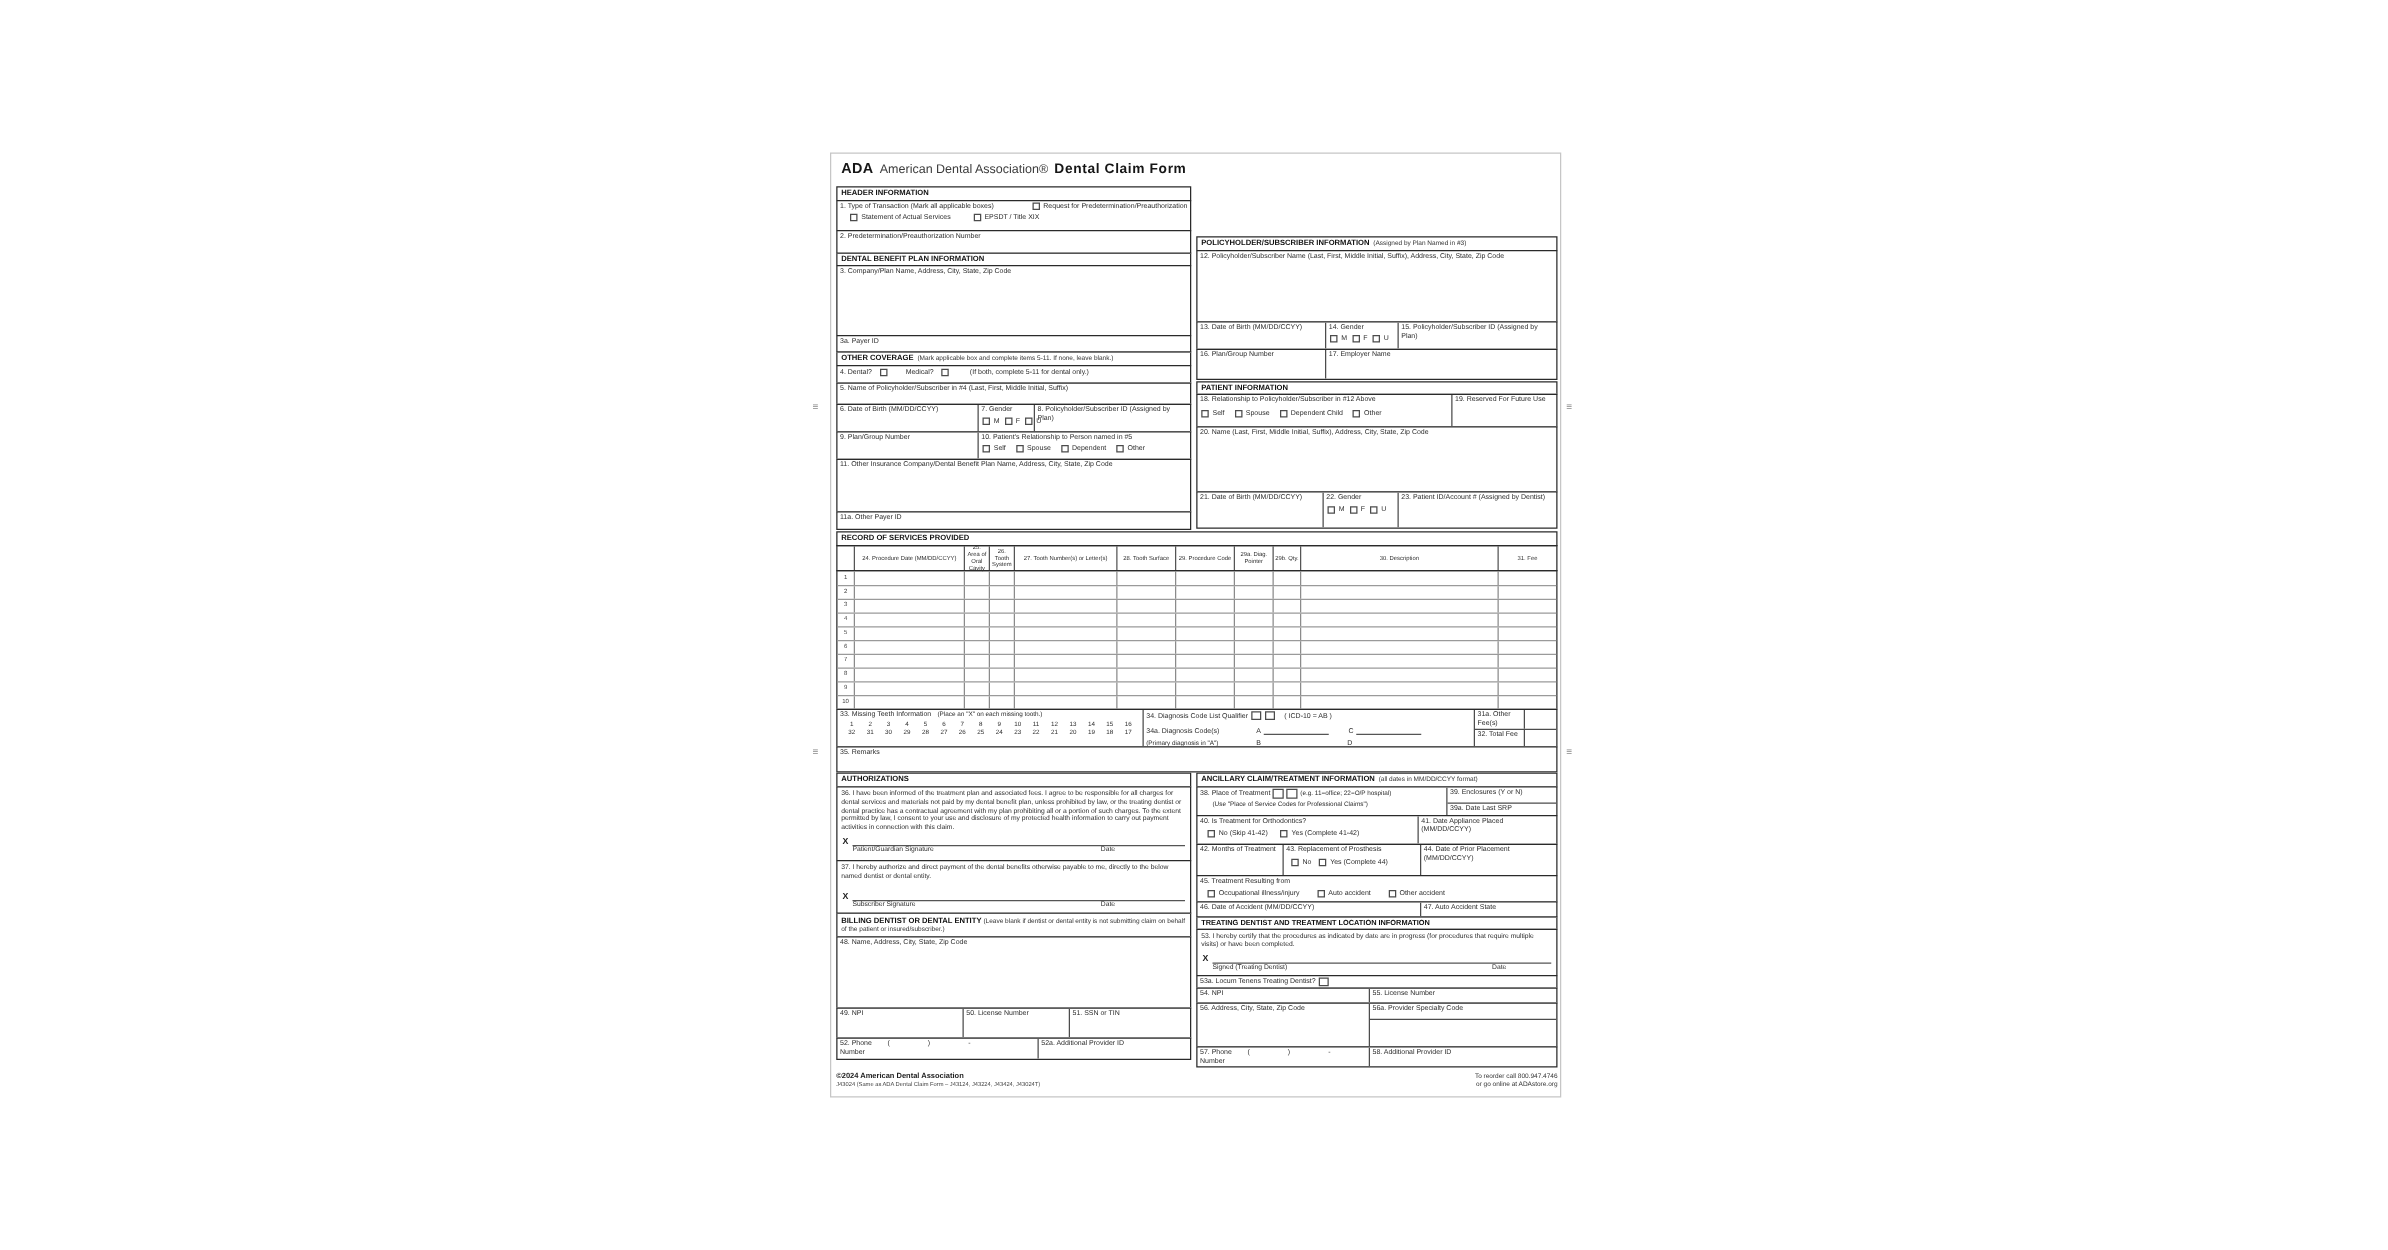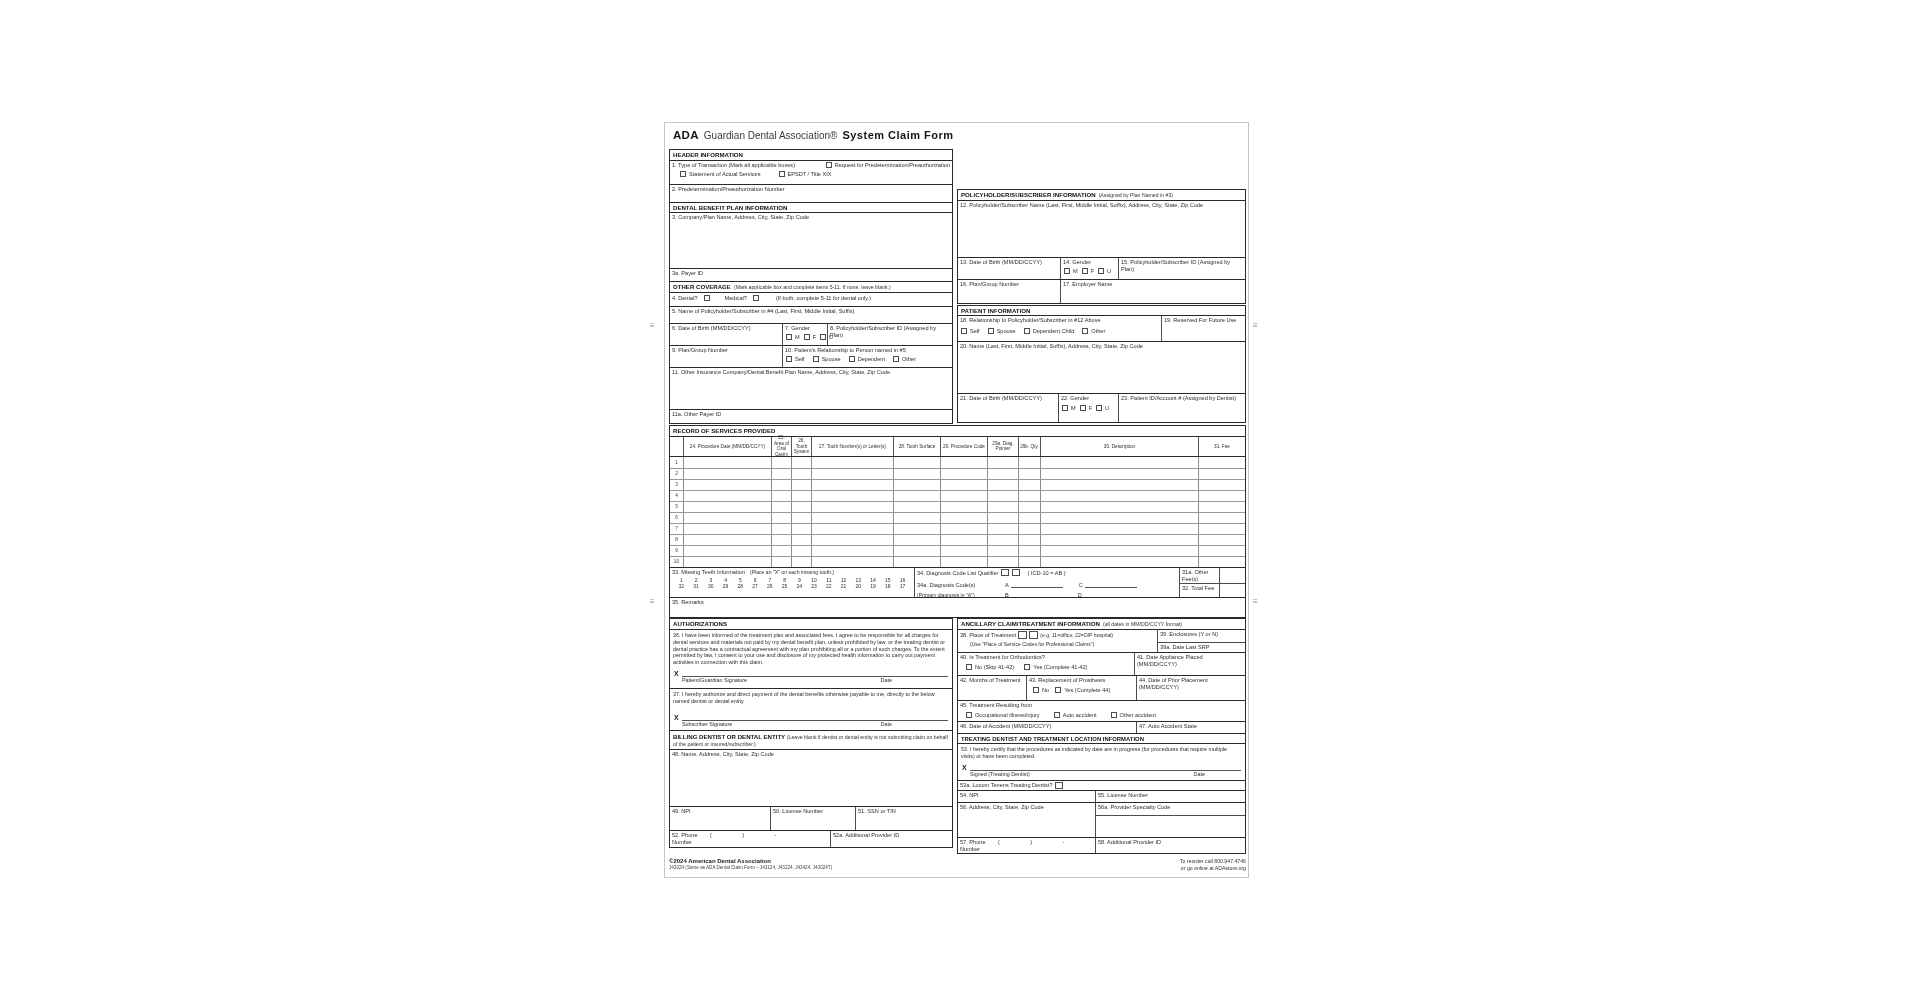--- a/index.html
+++ b/index.html
@@ -54,22 +54,22 @@
 <div class="canvas">
   <span class="regmark" style="left:650px;top:322px">≡</span>
   <span class="regmark" style="left:1253px;top:322px">≡</span>
   <span class="regmark" style="left:650px;top:598px">≡</span>
   <span class="regmark" style="left:1253px;top:598px">≡</span>
 
   <div class="sheet">
 
     <div class="abs ttl">
       <span class="t-ada">ADA</span>
-      <span class="t-assoc">Guardian Dental Association®</span>
-      <span class="t-form">System Claim Form</span>
+      <span class="t-assoc">American Dental Association®</span>
+      <span class="t-form">Dental Claim Form</span>
     </div>
 
     <div class="abs" style="left:4px;top:27px;width:284px">
       <div class="bar">
         <span>HEADER INFORMATION</span>
       </div>
       <div class="bx" style="height:25px">
         <div class="row" style="align-items:flex-start">
           <div class="lb" style="flex:1">1. Type of Transaction (Mark all applicable boxes)</div>
           <div class="ckrow" style="padding:1px 2px 0 0">

